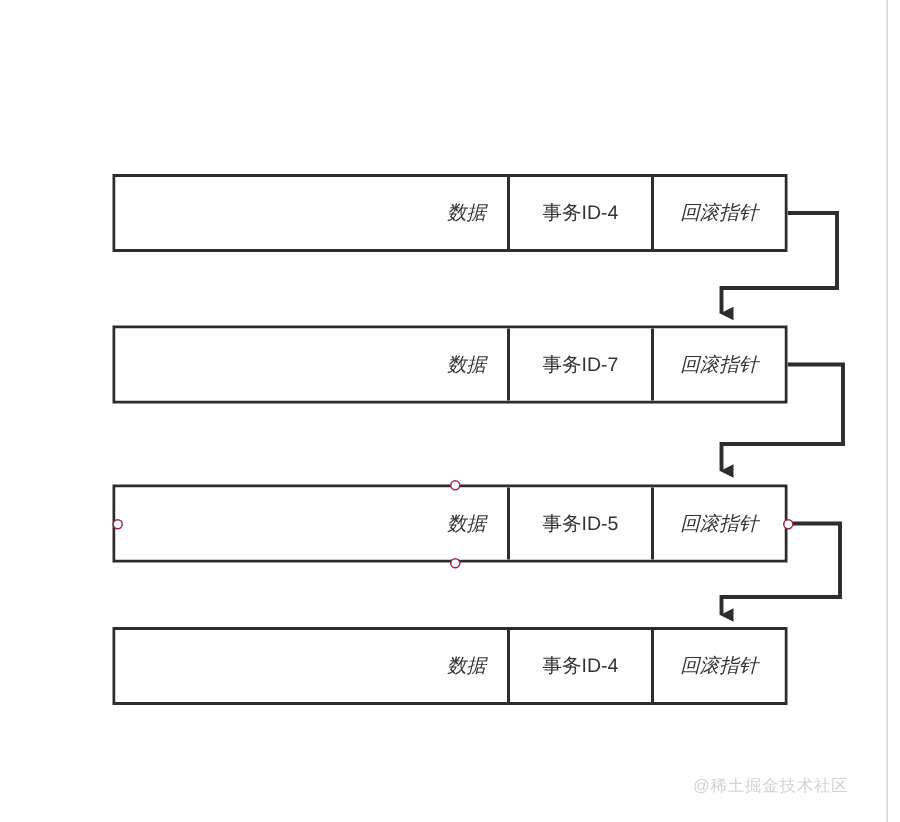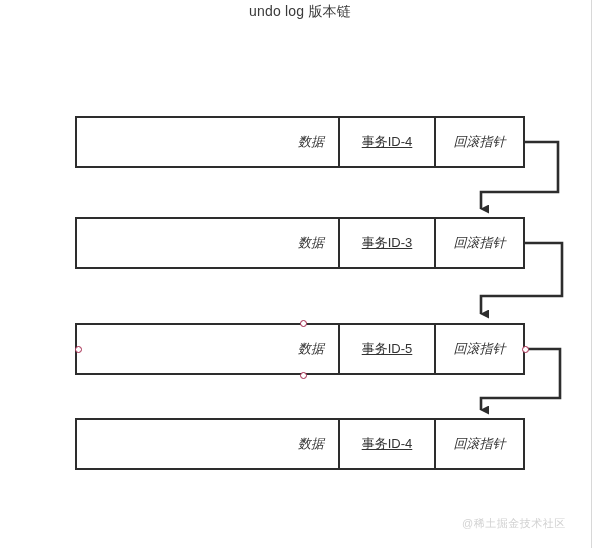--- a/index.html
+++ b/index.html
@@ -65,21 +65,20 @@
     flex: 0 0 263px;
     justify-content: flex-end;
     padding-right: 14px;
     border-right: 2px solid #2d2d2d;
     font-style: italic;
   }
   .cell-txid {
     flex: 0 0 96px;
     justify-content: center;
     border-right: 2px solid #2d2d2d;
-    text-decoration: underline;
   }
   .cell-ptr {
     flex: 0 0 87px;
     justify-content: center;
     font-style: italic;
   }
 
   
   #connectors {
     position: absolute;
@@ -114,21 +113,20 @@
     letter-spacing: 0.5px;
   }
 </style>
 </head>
 <body>
 
 <div id="canvas">
 
   <div class="page-edge"></div>
 
-  <div class="diagram-title">undo log 版本链</div>
 
   <svg id="connectors" viewBox="0 0 600 548" width="600" height="548">
     <defs>
       <marker id="arrowhead" markerWidth="9" markerHeight="9" refX="4.5" refY="8" orient="auto" markerUnits="userSpaceOnUse">
         <path d="M0,0 L9,0 L4.5,9 Z" fill="#2d2d2d"></path>
       </marker>
     </defs>
 
     <path d="M525,142 L558,142 L558,192 L481,192 L481,209" fill="none" stroke="#2d2d2d" stroke-width="2.6" stroke-linejoin="miter" marker-end="url(#arrowhead)"></path>
 
@@ -147,21 +145,21 @@
     <div class="cell cell-ptr">
       <span>回滚指针</span>
     </div>
   </div>
 
   <div class="record-row" style="top:217px">
     <div class="cell cell-data">
       <span>数据</span>
     </div>
     <div class="cell cell-txid">
-      <span>事务ID-3</span>
+      <span>事务ID-7</span>
     </div>
     <div class="cell cell-ptr">
       <span>回滚指针</span>
     </div>
   </div>
 
   <div class="record-row" style="top:323px">
     <div class="cell cell-data">
       <span>数据</span>
     </div>

